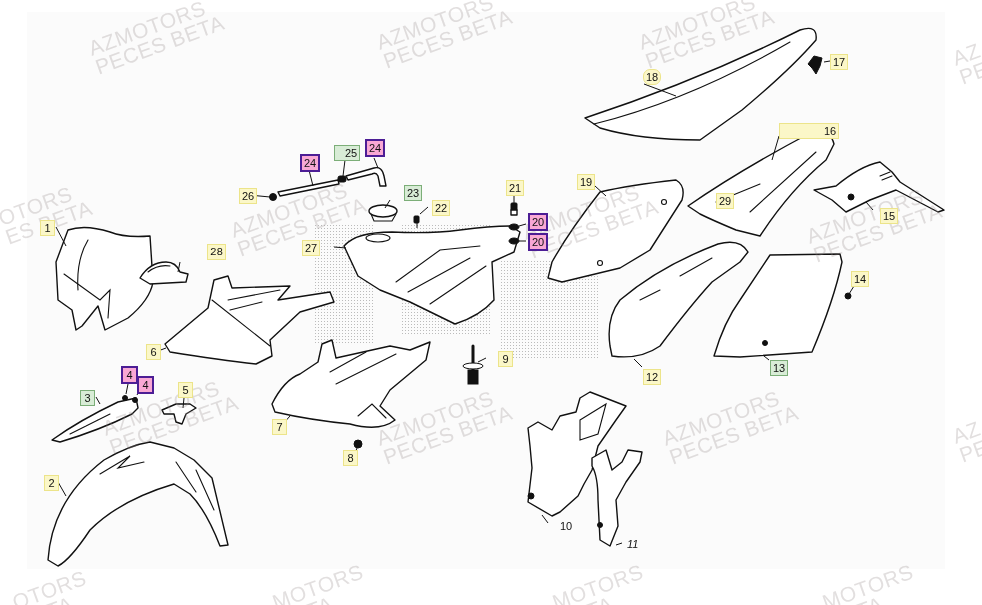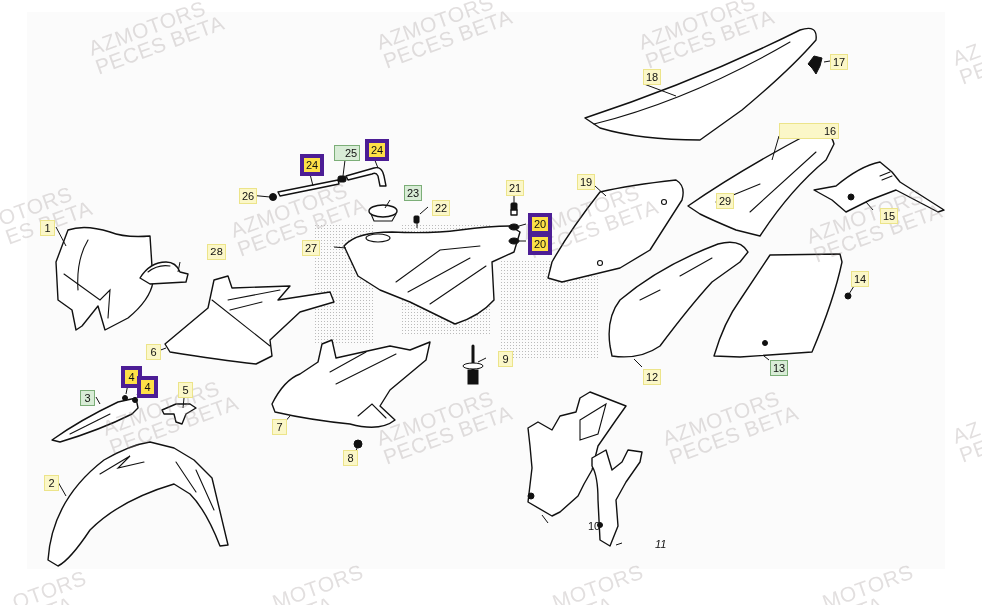--- a/index.html
+++ b/index.html
@@ -7,22 +7,22 @@
     #stage { position: absolute; left: 0; top: 0; width: 982px; height: 605px; }
     #panel { position: absolute; left: 27px; top: 12px; width: 918px; height: 557px; background: #fbfbfb; }
     svg.art { position: absolute; left: 0; top: 0; width: 982px; height: 605px; }
     .part { fill: #ffffff; stroke: #111; stroke-width: 1.4; stroke-linejoin: round; stroke-linecap: round; }
     .detail { fill: none; stroke: #111; stroke-width: 1.1; stroke-linecap: round; }
     .dark { fill: #111; stroke: #111; stroke-width: 1; }
     .leader { fill: none; stroke: #111; stroke-width: 1; }
     .lbl { position: absolute; font-size: 11px; line-height: 14px; color: #111; padding: 0 2px; text-align: center; min-width: 9px; }
     .lbl.yellow { background: #fbf7c8; border: 1px solid #ece48a; }
     .lbl.green  { background: #d8ecd6; border: 1px solid #7cae78; }
-    .lbl.cyan   { background: #fde047; border: 4px solid #4c1d95; }
-    .lbl.none   { background: transparent; border: 1px solid transparent; margin-left: 28px; }
+    .lbl.cyan   { background: #f9a8d4; border: 2px solid #4c1d95; }
+    .lbl.none   { background: transparent; border: 1px solid transparent; }
     .wm { position: absolute; color: rgba(150,140,140,0.28); font-size: 21px; line-height: 20px; font-weight: normal; transform: rotate(-20deg); transform-origin: left top; white-space: nowrap; pointer-events: none; letter-spacing: 0.5px; }
     .dots { fill: url(#dotpat); }
   </style>
 </head>
 <body>
 
 <div id="stage">
   <div id="panel"></div>
 
   <svg class="art" viewBox="0 0 982 605">
@@ -298,21 +298,21 @@
   <div class="lbl yellow" style="left:343px;top:450px;">8</div>
   <div class="lbl yellow" style="left:498px;top:351px;">9</div>
   <div class="lbl none" style="left:557px;top:518px;">10</div>
   <div class="lbl none" style="left:624px;top:536px;font-style:italic;">11</div>
   <div class="lbl yellow" style="left:643px;top:369px;">12</div>
   <div class="lbl green" style="left:770px;top:360px;">13</div>
   <div class="lbl yellow" style="left:851px;top:271px;">14</div>
   <div class="lbl yellow" style="left:880px;top:208px;">15</div>
   <div class="lbl yellow" style="left:779px;top:123px;padding-left:44px;">16</div>
   <div class="lbl yellow" style="left:830px;top:54px;">17</div>
-  <div class="lbl yellow" style="left:643px;top:69px;">18</div>
+  <div class="lbl yellow" style="left:643px;top:69px;border-radius:7px;">18</div>
   <div class="lbl yellow" style="left:577px;top:174px;">19</div>
   <div class="lbl cyan" style="left:528px;top:213px;">20</div>
   <div class="lbl cyan" style="left:528px;top:233px;">20</div>
   <div class="lbl yellow" style="left:506px;top:180px;">21</div>
   <div class="lbl yellow" style="left:432px;top:200px;">22</div>
   <div class="lbl green" style="left:404px;top:185px;">23</div>
   <div class="lbl cyan" style="left:300px;top:154px;">24</div>
   <div class="lbl cyan" style="left:365px;top:139px;">24</div>
   <div class="lbl green" style="left:334px;top:145px;padding-left:10px;">25</div>
   <div class="lbl yellow" style="left:239px;top:188px;">26</div>

